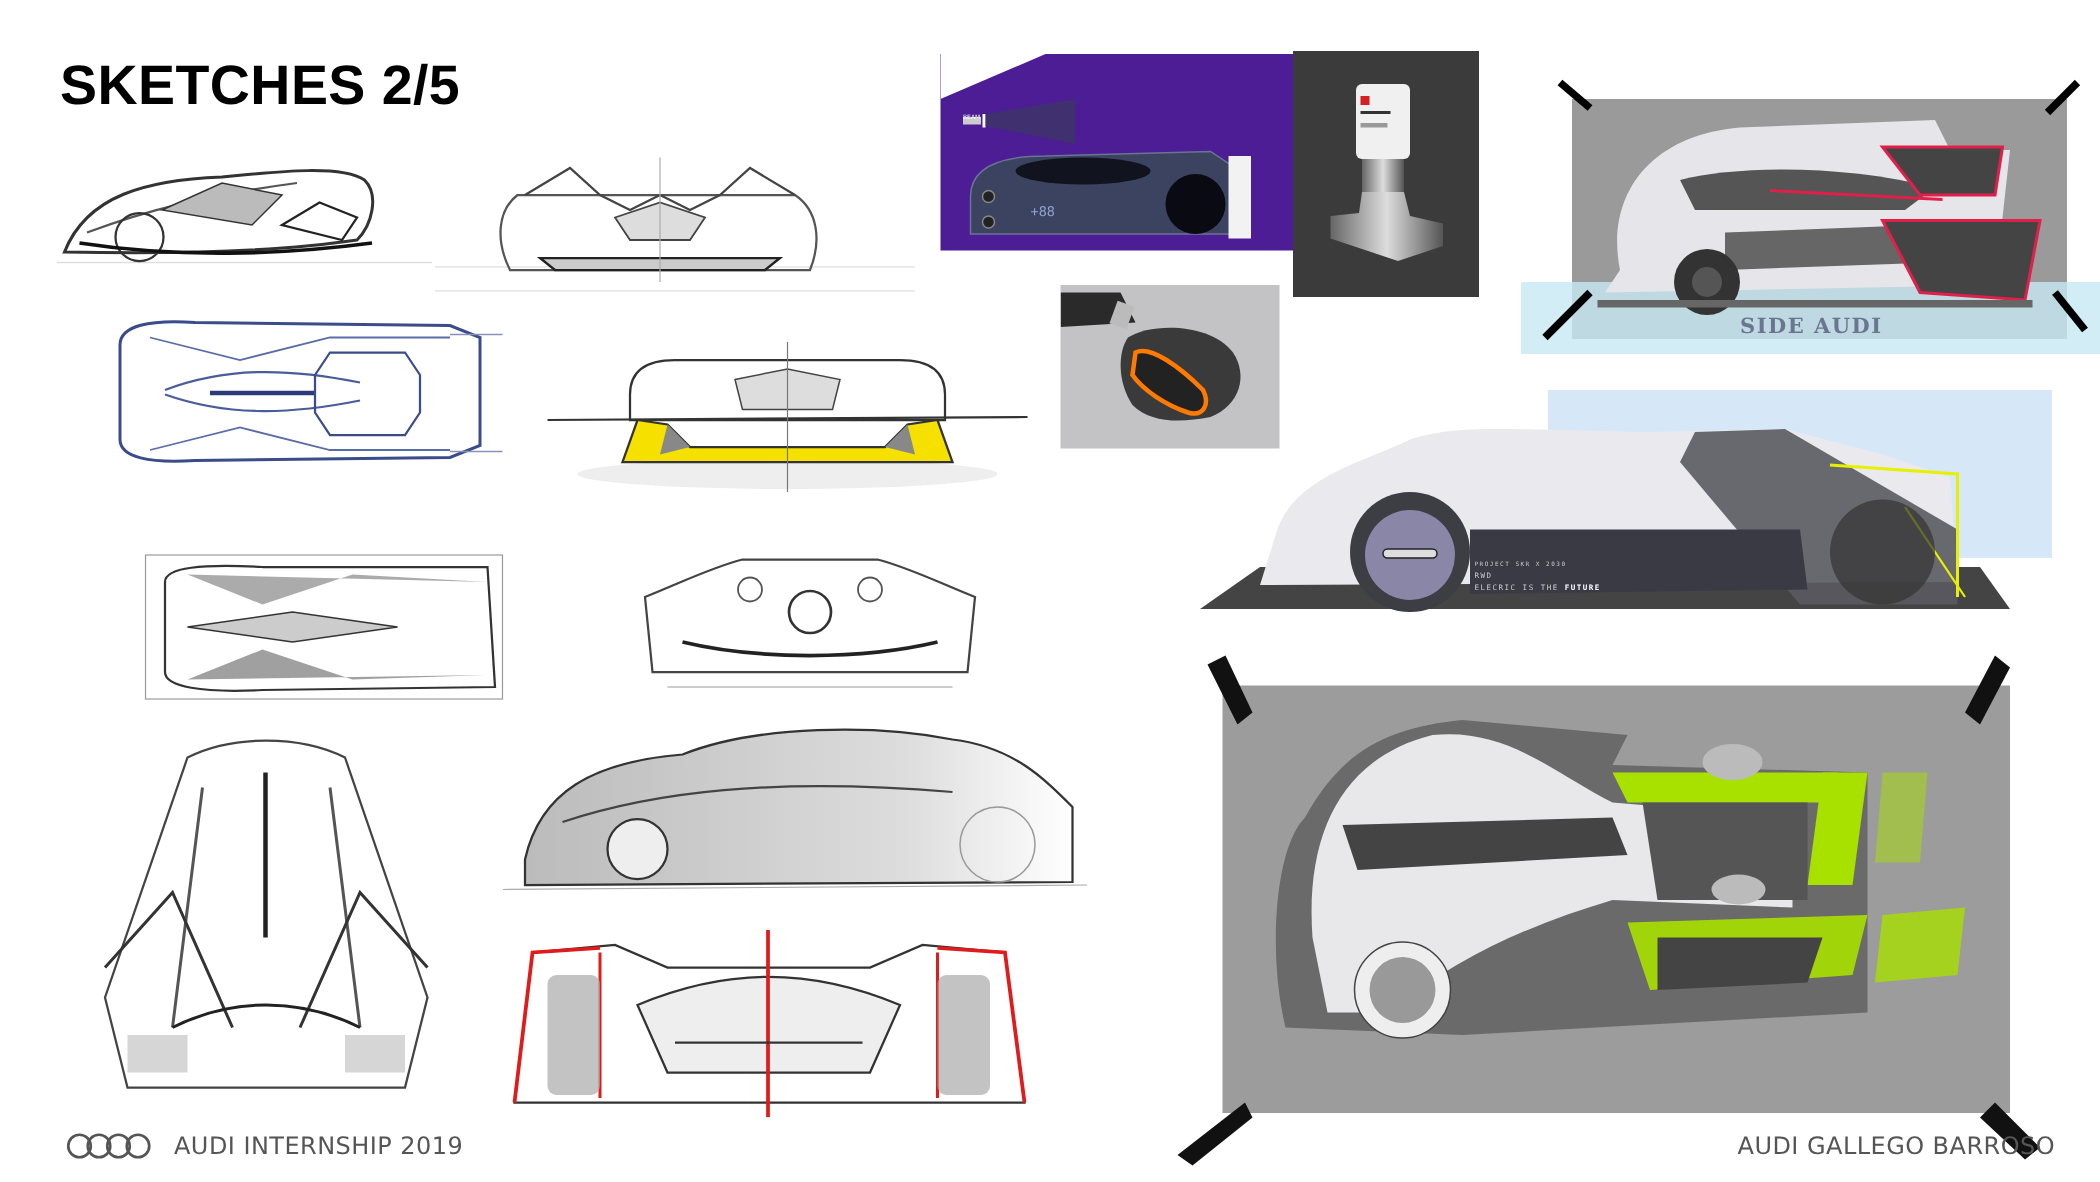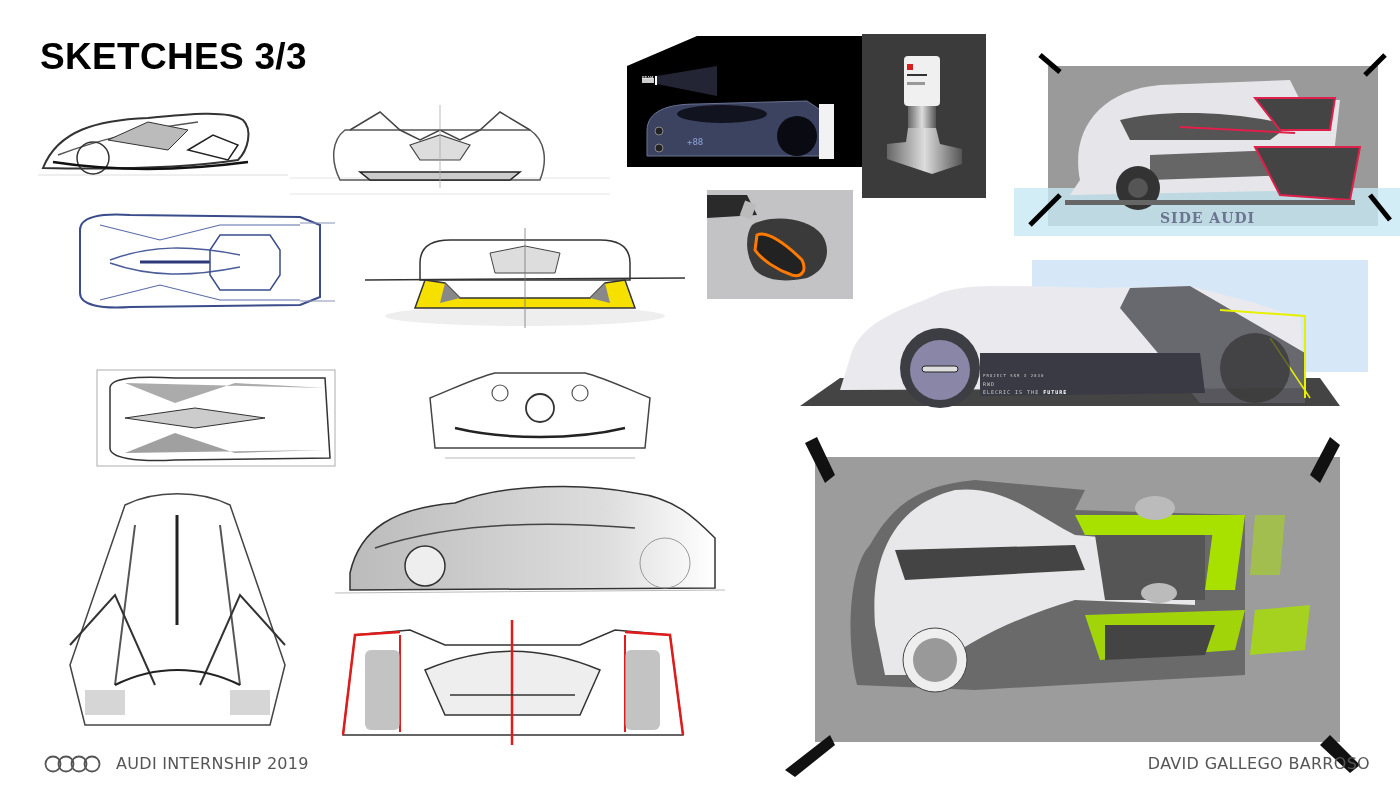--- a/index.html
+++ b/index.html
@@ -11,21 +11,21 @@
   .footer-text { font-family: "DejaVu Sans", sans-serif; font-size: 16px; color: #555; letter-spacing: 0.3px; }
   .footer-right { right: 30px; top: 754px; }
   .rings { width: 58px; height: 18px; }
   svg { display: block; }
   .panel { overflow: hidden; }
   .sketch-label { font-family: "DejaVu Sans Mono", monospace; font-size: 6px; color: #ccc; letter-spacing: 1px; }
 </style>
 </head>
 <body>
 
-<div class="abs title">SKETCHES 3/3</div>
+<div class="abs title">SKETCHES 2/5</div>
 
 <div class="abs panel" style="left:38px;top:100px;width:250px;height:80px;">
   <svg width="250" height="80" viewBox="0 0 250 80">
     <line x1="0" y1="75" x2="250" y2="75" stroke="#ddd" stroke-width="1"></line>
     <path d="M5 68 C20 30 60 20 110 18 C150 14 190 10 205 20 C215 30 210 50 200 60 C160 66 100 70 5 68 Z" fill="none" stroke="#333" stroke-width="2"></path>
     <path d="M20 55 C60 40 100 30 160 22" fill="none" stroke="#555" stroke-width="1.5"></path>
     <path d="M70 40 L110 22 L150 30 L130 50 Z" fill="#bbb" stroke="#333" stroke-width="1"></path>
     <path d="M150 50 L175 35 L200 45 L190 60 Z" fill="none" stroke="#222" stroke-width="1.5"></path>
     <circle cx="55" cy="58" r="16" fill="none" stroke="#333" stroke-width="1.5"></circle>
     <path d="M15 62 C80 72 150 70 210 62" fill="none" stroke="#111" stroke-width="2.5"></path>
@@ -124,21 +124,21 @@
     <line x1="65" y1="15" x2="65" y2="112" stroke="#e01b1b" stroke-width="2"></line>
     <line x1="290" y1="15" x2="290" y2="112" stroke="#e01b1b" stroke-width="2"></line>
     <rect x="30" y="30" width="35" height="80" rx="6" fill="#aaa" opacity="0.7"></rect>
     <rect x="290" y="30" width="35" height="80" rx="6" fill="#aaa" opacity="0.7"></rect>
     <path d="M90 50 C150 25 205 25 265 50 L245 95 L110 95 Z" fill="#eee" stroke="#333" stroke-width="1.5"></path>
     <line x1="177" y1="0" x2="177" y2="125" stroke="#e01b1b" stroke-width="2.5"></line>
     <path d="M115 75 L240 75" stroke="#333" stroke-width="1.5"></path>
   </svg>
 </div>
 
-<div class="abs panel" style="left:627px;top:36px;width:254px;height:131px;background:#000000;text-align:center;">
+<div class="abs panel" style="left:627px;top:36px;width:254px;height:131px;background:#4c1d95;text-align:center;">
   <svg width="225" height="131" viewBox="0 0 225 131">
     <polygon points="0,0 70,0 0,30" fill="#fff"></polygon>
     <rect x="15" y="42" width="12" height="5" fill="#ccc"></rect>
     <rect x="28" y="40" width="2" height="9" fill="#fff"></rect>
     <polygon points="30,40 90,30 90,60 30,48" fill="#3a3d58" opacity="0.6"></polygon>
     <path d="M20 95 C20 75 40 68 70 68 L180 65 L195 75 L195 120 L20 120 Z" fill="#3c4360" stroke="#6a7494" stroke-width="1"></path>
     <ellipse cx="95" cy="78" rx="45" ry="9" fill="#11131f"></ellipse>
     <circle cx="170" cy="100" r="20" fill="#0a0b12"></circle>
     <rect x="192" y="68" width="15" height="55" fill="#f2f2f2"></rect>
     <circle cx="32" cy="95" r="4" fill="#222" stroke="#888"></circle>
@@ -247,13 +247,13 @@
 <div class="abs footer-left">
   <svg class="rings" viewBox="0 0 58 18">
     <circle cx="9" cy="9" r="7.5" fill="none" stroke="#555" stroke-width="1.8"></circle>
     <circle cx="22" cy="9" r="7.5" fill="none" stroke="#555" stroke-width="1.8"></circle>
     <circle cx="35" cy="9" r="7.5" fill="none" stroke="#555" stroke-width="1.8"></circle>
     <circle cx="48" cy="9" r="7.5" fill="none" stroke="#555" stroke-width="1.8"></circle>
   </svg>
   <span class="footer-text">AUDI INTERNSHIP 2019</span>
 </div>
 
-<div class="abs footer-right footer-text">DAVID GALLEGO BARROSO</div>
+<div class="abs footer-right footer-text">AUDI GALLEGO BARROSO</div>
 
 </body></html>

